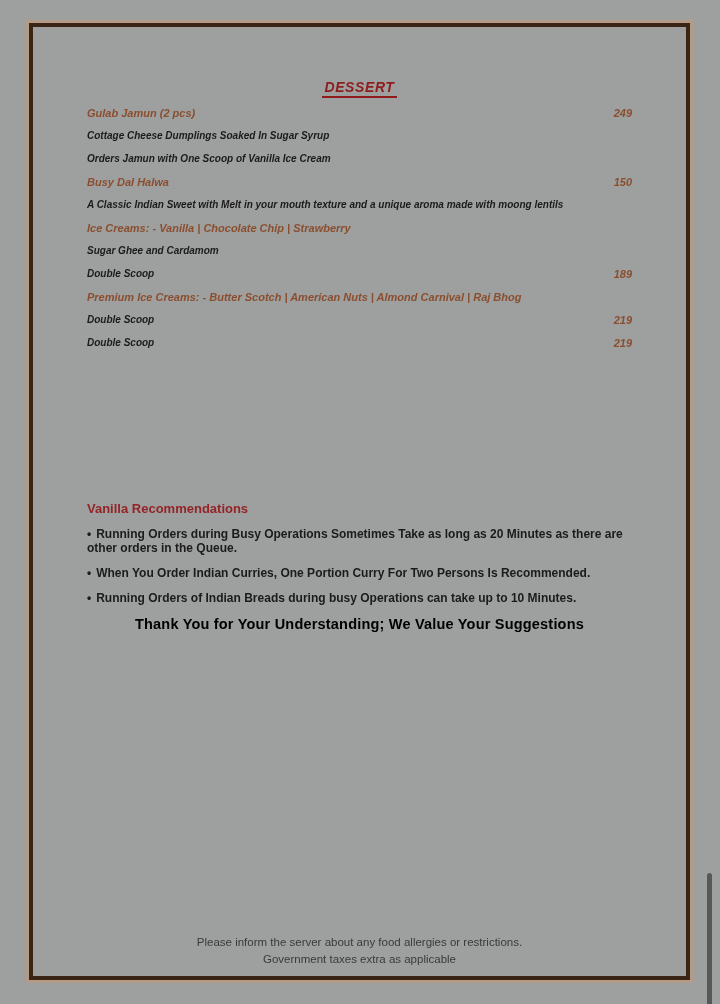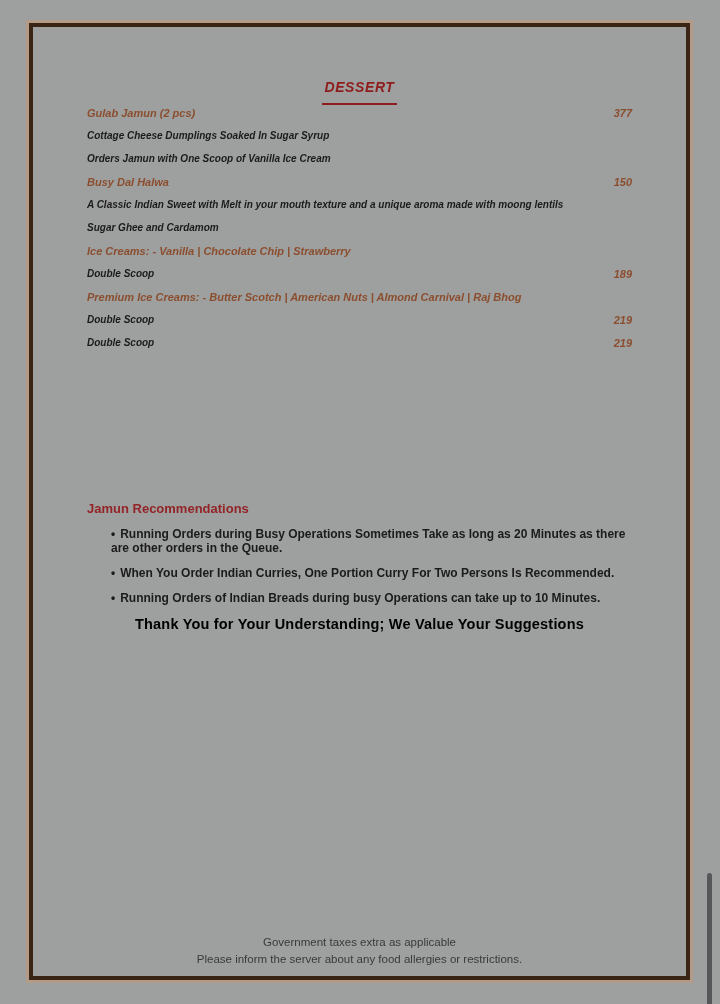--- a/index.html
+++ b/index.html
@@ -37,21 +37,21 @@
   }
   .menu-title {
     display: inline-block;
     font-family: "Liberation Sans", sans-serif;
     font-weight: bold;
     font-style: italic;
     font-size: 14px;
     letter-spacing: 0.6px;
     color: #8E1C1C;
     border-bottom: 2px solid #8E1C1C;
-    padding: 0 2px 8px 2px;
+    padding: 0 2px 1px 2px;
   }
   .menu-rows {
     margin-top: 5px;
   }
   .row {
     height: 23px;
     display: flex;
     justify-content: space-between;
     align-items: center;
     font-style: italic;
@@ -81,21 +81,20 @@
     color: #932427;
     height: 15px;
   }
   .bullet-line {
     margin-top: 11px;
     font-size: 12px;
     font-weight: bold;
     color: #1B1B1B;
     line-height: 14px;
     max-width: 552px;
-    margin-left: 24px;
   }
   .bullet-line .bullet {
     margin-right: 5px;
   }
   .thanks-line {
     margin-top: 11px;
     text-align: center;
     font-size: 14.5px;
     font-weight: bold;
     color: #000000;
@@ -128,44 +127,44 @@
 <div class="viewport">
   <div class="page-frame">
 
     <div class="menu-title-wrap">
       <span class="menu-title">DESSERT</span>
     </div>
 
     <div class="menu-rows">
       <div class="row item">
         <span class="nm">Gulab Jamun (2 pcs)</span>
-        <span class="pr">377</span>
+        <span class="pr">249</span>
       </div>
       <div class="row desc">
         <span class="nm">Cottage Cheese Dumplings Soaked In Sugar Syrup</span>
         <span class="pr"></span>
       </div>
       <div class="row desc">
         <span class="nm">Orders Jamun with One Scoop of Vanilla Ice Cream</span>
         <span class="pr"></span>
       </div>
       <div class="row item">
         <span class="nm">Busy Dal Halwa</span>
         <span class="pr">150</span>
       </div>
       <div class="row desc">
         <span class="nm">A Classic Indian Sweet with Melt in your mouth texture and a unique aroma made with moong lentils</span>
         <span class="pr"></span>
       </div>
+      <div class="row item">
+        <span class="nm">Ice Creams: - Vanilla | Chocolate Chip | Strawberry</span>
+        <span class="pr"></span>
+      </div>
       <div class="row desc">
         <span class="nm">Sugar Ghee and Cardamom</span>
-        <span class="pr"></span>
-      </div>
-      <div class="row item">
-        <span class="nm">Ice Creams: - Vanilla | Chocolate Chip | Strawberry</span>
         <span class="pr"></span>
       </div>
       <div class="row desc">
         <span class="nm">Double Scoop</span>
         <span class="pr">189</span>
       </div>
       <div class="row item">
         <span class="nm">Premium Ice Creams: - Butter Scotch | American Nuts | Almond Carnival | Raj Bhog</span>
         <span class="pr"></span>
       </div>
@@ -173,34 +172,34 @@
         <span class="nm">Double Scoop</span>
         <span class="pr">219</span>
       </div>
       <div class="row desc">
         <span class="nm">Double Scoop</span>
         <span class="pr">219</span>
       </div>
     </div>
 
     <div class="dining">
-      <div class="dining-heading">Jamun Recommendations</div>
+      <div class="dining-heading">Vanilla Recommendations</div>
       <div class="bullet-line">
         <span class="bullet">•</span><span>Running Orders during Busy Operations Sometimes Take as long as 20 Minutes as there are other orders in the Queue.</span>
       </div>
       <div class="bullet-line">
         <span class="bullet">•</span><span>When You Order Indian Curries, One Portion Curry For Two Persons Is Recommended.</span>
       </div>
       <div class="bullet-line">
         <span class="bullet">•</span><span>Running Orders of Indian Breads during busy Operations can take up to 10 Minutes.</span>
       </div>
       <div class="thanks-line">Thank You for Your Understanding; We Value Your Suggestions</div>
     </div>
 
     <div class="page-footer">
+      <div>Please inform the server about any food allergies or restrictions.</div>
       <div>Government taxes extra as applicable</div>
-      <div>Please inform the server about any food allergies or restrictions.</div>
     </div>
 
   </div>
 
   <div class="scroll-thumb"></div>
 </div>
 
 </body></html>

